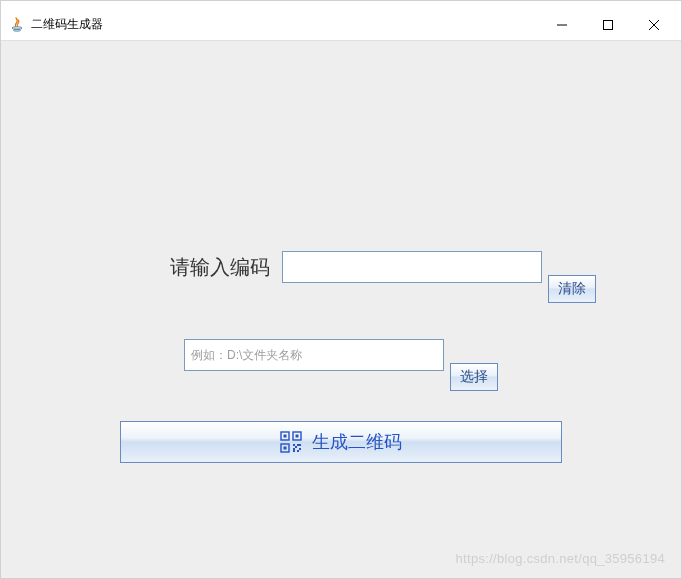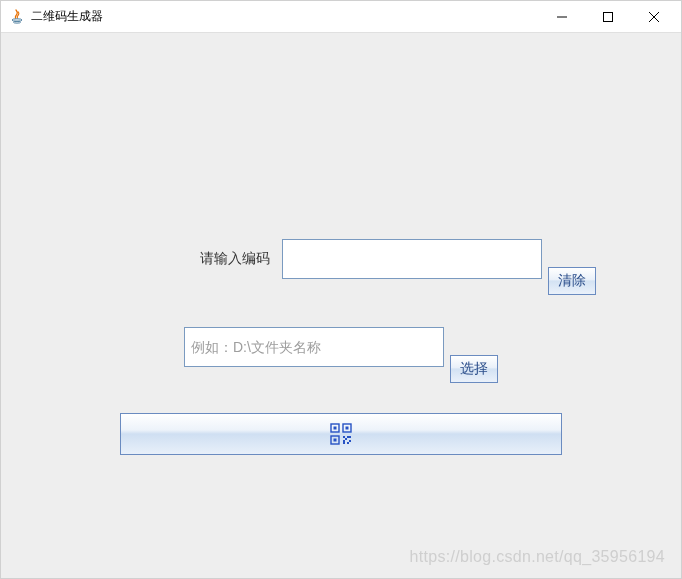--- a/index.html
+++ b/index.html
@@ -22,20 +22,21 @@
       display: flex;
       flex-direction: column;
     }
     .titlebar {
       height: 32px;
       background: #ffffff;
       display: flex;
       align-items: center;
       padding: 0 4px;
       border-bottom: 1px solid #e0e0e0;
+      margin-top: 8px;
     }
     .titlebar-icon {
       width: 16px;
       height: 16px;
       margin-right: 6px;
       margin-left: 4px;
     }
     .titlebar-title {
       font-size: 12px;
       color: #000;
@@ -65,31 +66,31 @@
     }
     .form-row {
       display: flex;
       align-items: center;
       margin-bottom: 16px;
       gap: 6px;
     }
     .form-label {
       width: 190px;
       text-align: right;
-      font-size: 14px;
+      font-size: 20px;
       color: #333;
       padding-right: 6px;
     }
     .form-input {
       width: 260px;
-      height: 40px;
+      height: 32px;
       border: 1px solid #7a9ac0;
       background: #ffffff;
       padding: 0 6px;
-      font-size: 14px;
+      font-size: 12px;
       font-family: "Microsoft YaHei", sans-serif;
       outline: none;
     }
     .form-input::placeholder {
       color: #9e9e9e;
     }
     .small-btn {
       width: 48px;
       height: 28px;
       border: 1px solid #6a8bc0;
@@ -119,21 +120,21 @@
       font-family: "Microsoft YaHei", sans-serif;
     }
     .qr-icon {
       width: 22px;
       height: 22px;
     }
     .watermark {
       position: absolute;
       bottom: 12px;
       right: 16px;
-      font-size: 16px;
+      font-size: 13px;
       color: rgba(150,150,150,0.35);
       letter-spacing: 0.3px;
     }
   </style>
 </head>
 <body>
 
 <div class="window">
   <div class="titlebar">
     <span class="titlebar-icon">
@@ -189,17 +190,18 @@
           <rect x="13" y="13" width="2" height="2" fill="#2652c4"></rect>
           <rect x="17" y="13" width="2" height="2" fill="#2652c4"></rect>
           <rect x="15" y="15" width="2" height="2" fill="#2652c4"></rect>
           <rect x="13" y="17" width="2" height="2" fill="#2652c4"></rect>
           <rect x="19" y="17" width="2" height="2" fill="#2652c4"></rect>
           <rect x="17" y="19" width="2" height="2" fill="#2652c4"></rect>
           <rect x="13" y="19" width="2" height="2" fill="#2652c4"></rect>
           <rect x="19" y="13" width="2" height="2" fill="#2652c4"></rect>
         </svg>
       </span>
+      <span>生成二维码</span>
     </button>
 
     <div class="watermark">https://blog.csdn.net/qq_35956194</div>
   </div>
 </div>
 
 </body></html>

